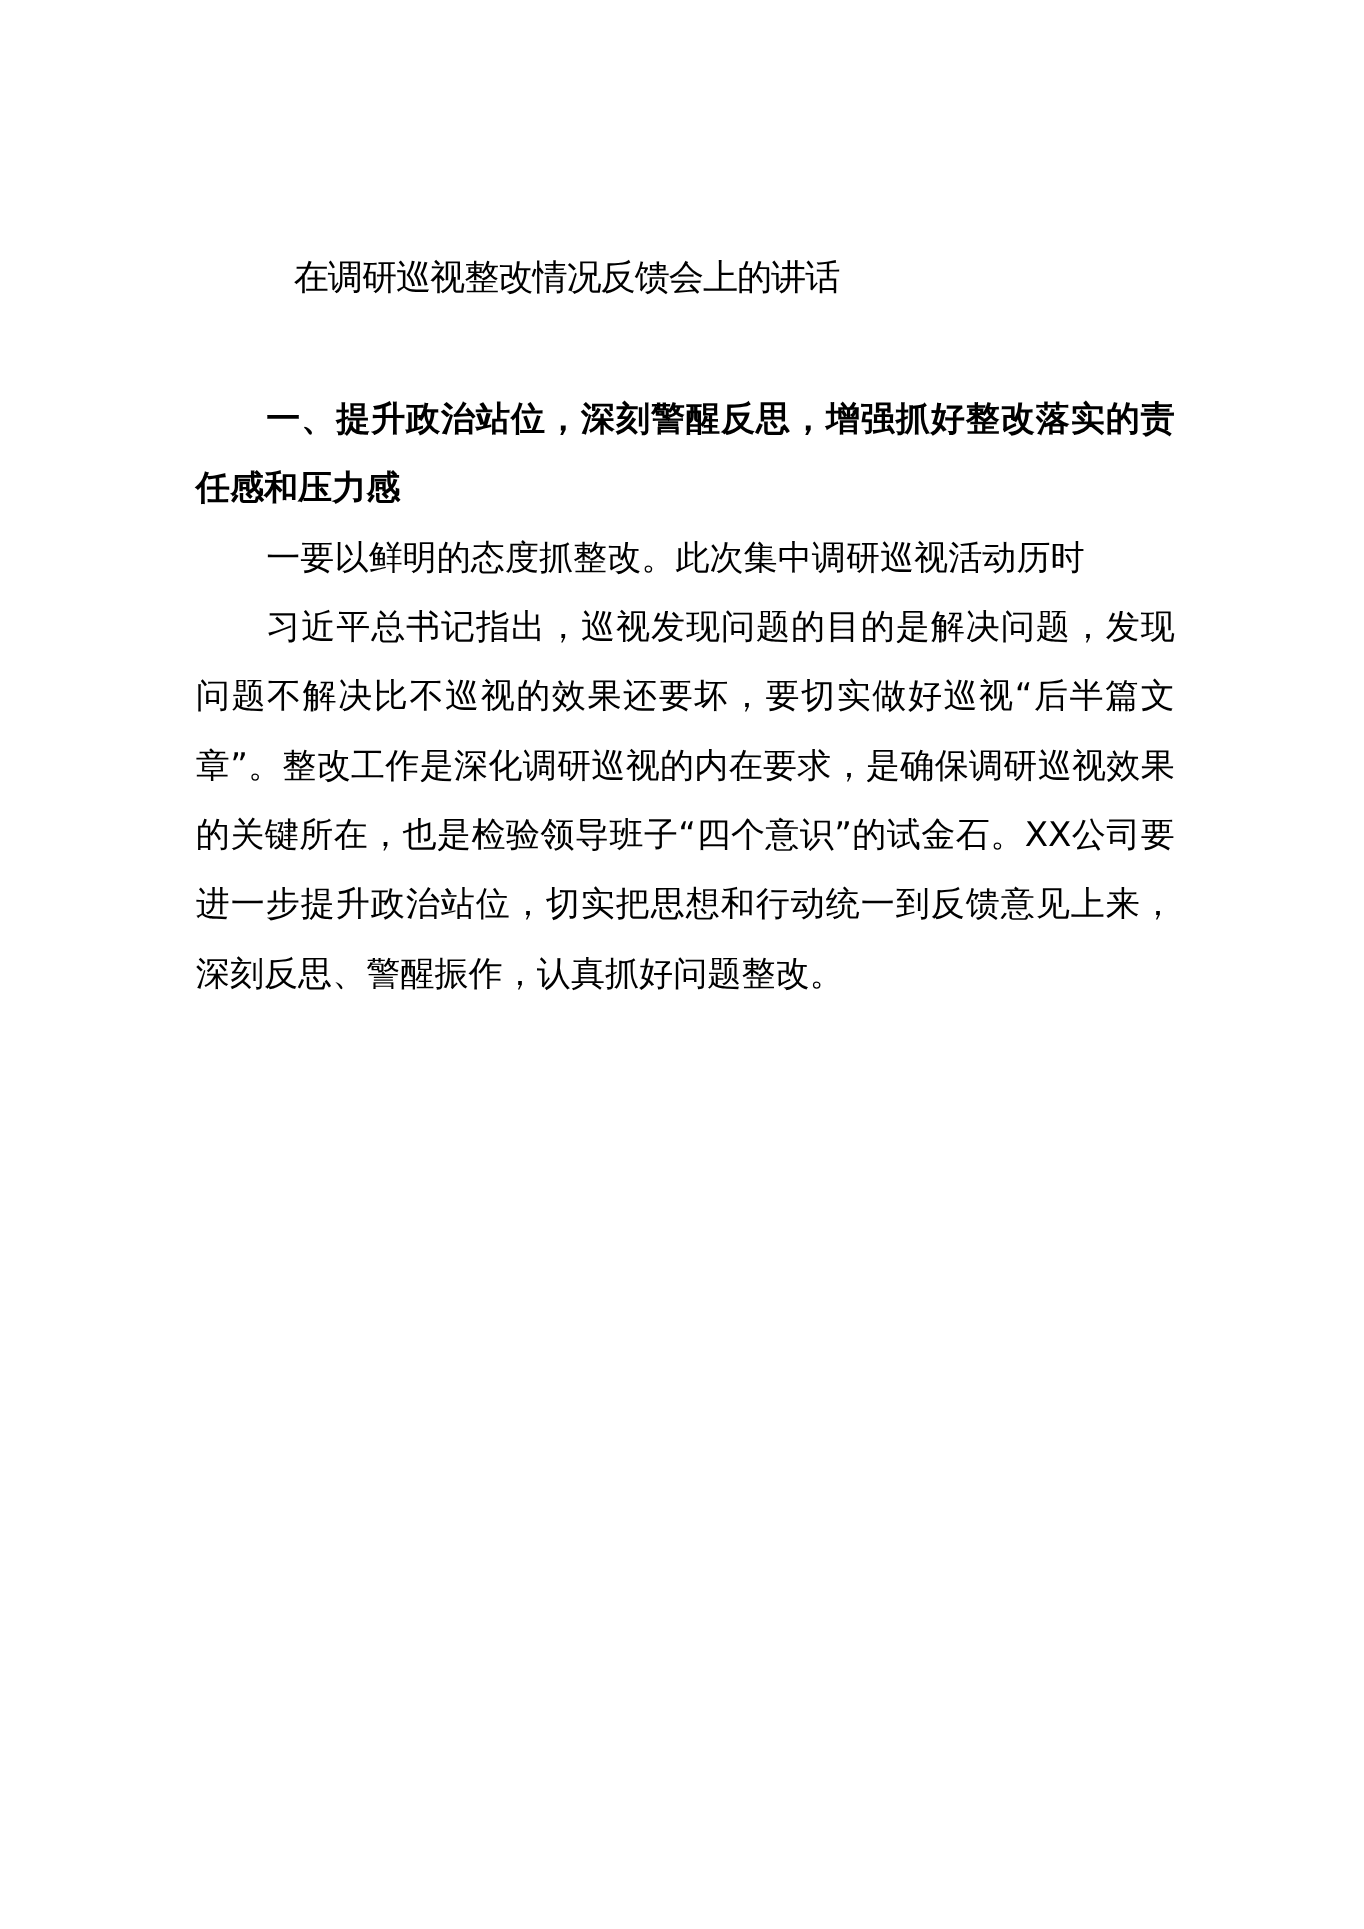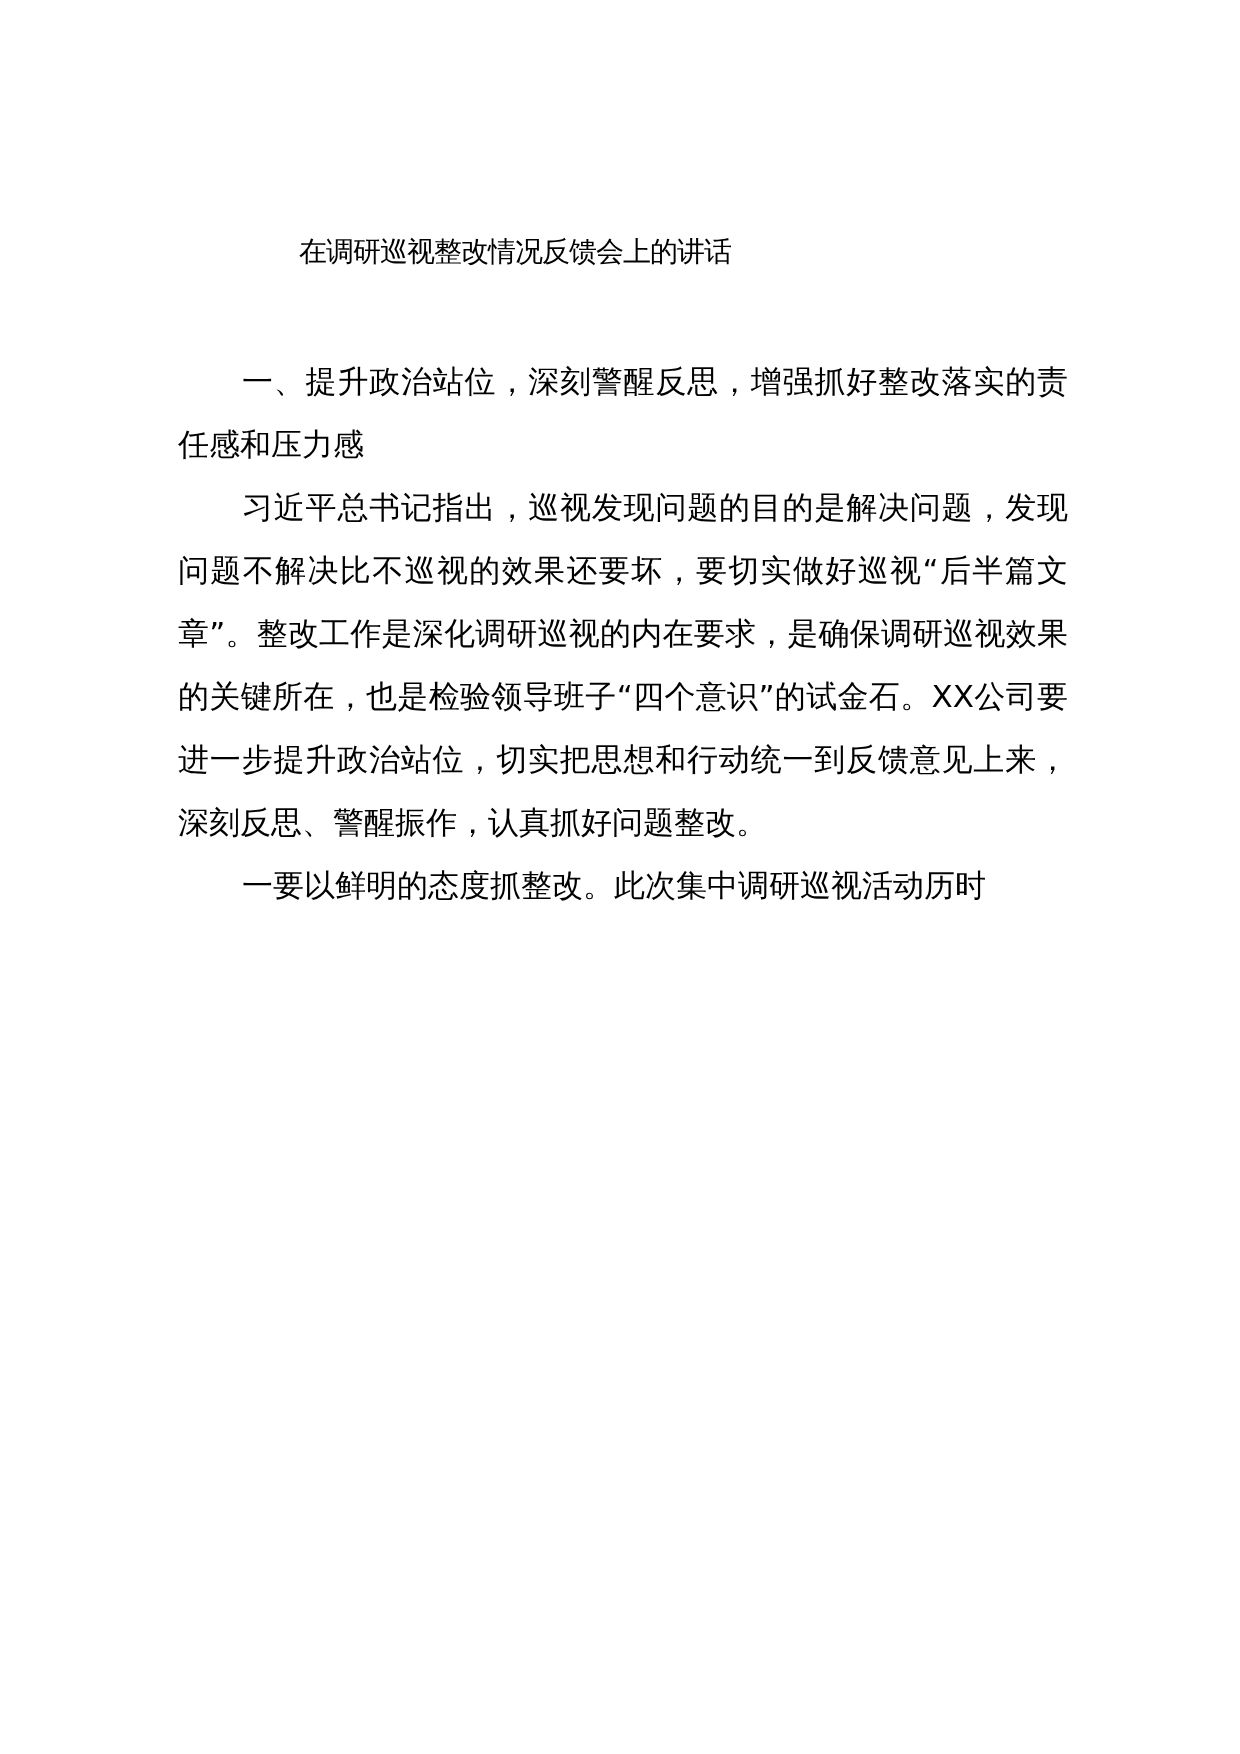--- a/index.html
+++ b/index.html
@@ -1,29 +1,29 @@
 <!DOCTYPE html>
 <html><head>
 <meta charset="utf-8">
 <style>
   html, body { margin:0; padding:0; background:#ffffff; }
   body { width:1240px; height:1754px; position:relative; overflow:hidden;
          font-family: "DejaVu Sans", "Liberation Sans", sans-serif; color:#000; }
   .page { position:absolute; left:0; top:0; width:1240px; height:1754px; }
   .notice { position:absolute; left:178px; top:189px; font-size:21px; line-height:26px; white-space:nowrap; }
-  .title { position:absolute; left:0; width:1030px; top:222px; text-align:center; font-size:28px; line-height:60px; white-space:nowrap; letter-spacing:-1px; }
+  .title { position:absolute; left:0; width:1030px; top:222px; text-align:center; font-size:32px; line-height:60px; white-space:nowrap; letter-spacing:-1px; }
   .body { position:absolute; left:178px; width:890px; top:350px; font-size:31px; line-height:63px; }
   .body p { margin:0; text-align:justify; text-align-last:left; }
   .indent { text-indent:64px; }
-  .bold { font-weight:normal; }
+  .bold { font-weight:bold; }
   .salutation { margin-bottom:0; }
 </style>
 </head>
 <body>
 
 <div class="page">
   <div class="title">在调研巡视整改情况反馈会上的讲话</div>
   <div class="body">
     <p class="indent bold">一、提升政治站位，深刻警醒反思，增强抓好整改落实的责任感和压力感</p>
+    <p class="indent">一要以鲜明的态度抓整改。此次集中调研巡视活动历时</p>
     <p class="indent">习近平总书记指出，巡视发现问题的目的是解决问题，发现问题不解决比不巡视的效果还要坏，要切实做好巡视“后半篇文章”。整改工作是深化调研巡视的内在要求，是确保调研巡视效果的关键所在，也是检验领导班子“四个意识”的试金石。XX公司要进一步提升政治站位，切实把思想和行动统一到反馈意见上来，深刻反思、警醒振作，认真抓好问题整改。</p>
-    <p class="indent">一要以鲜明的态度抓整改。此次集中调研巡视活动历时</p>
   </div>
 </div>
 
 </body></html>

